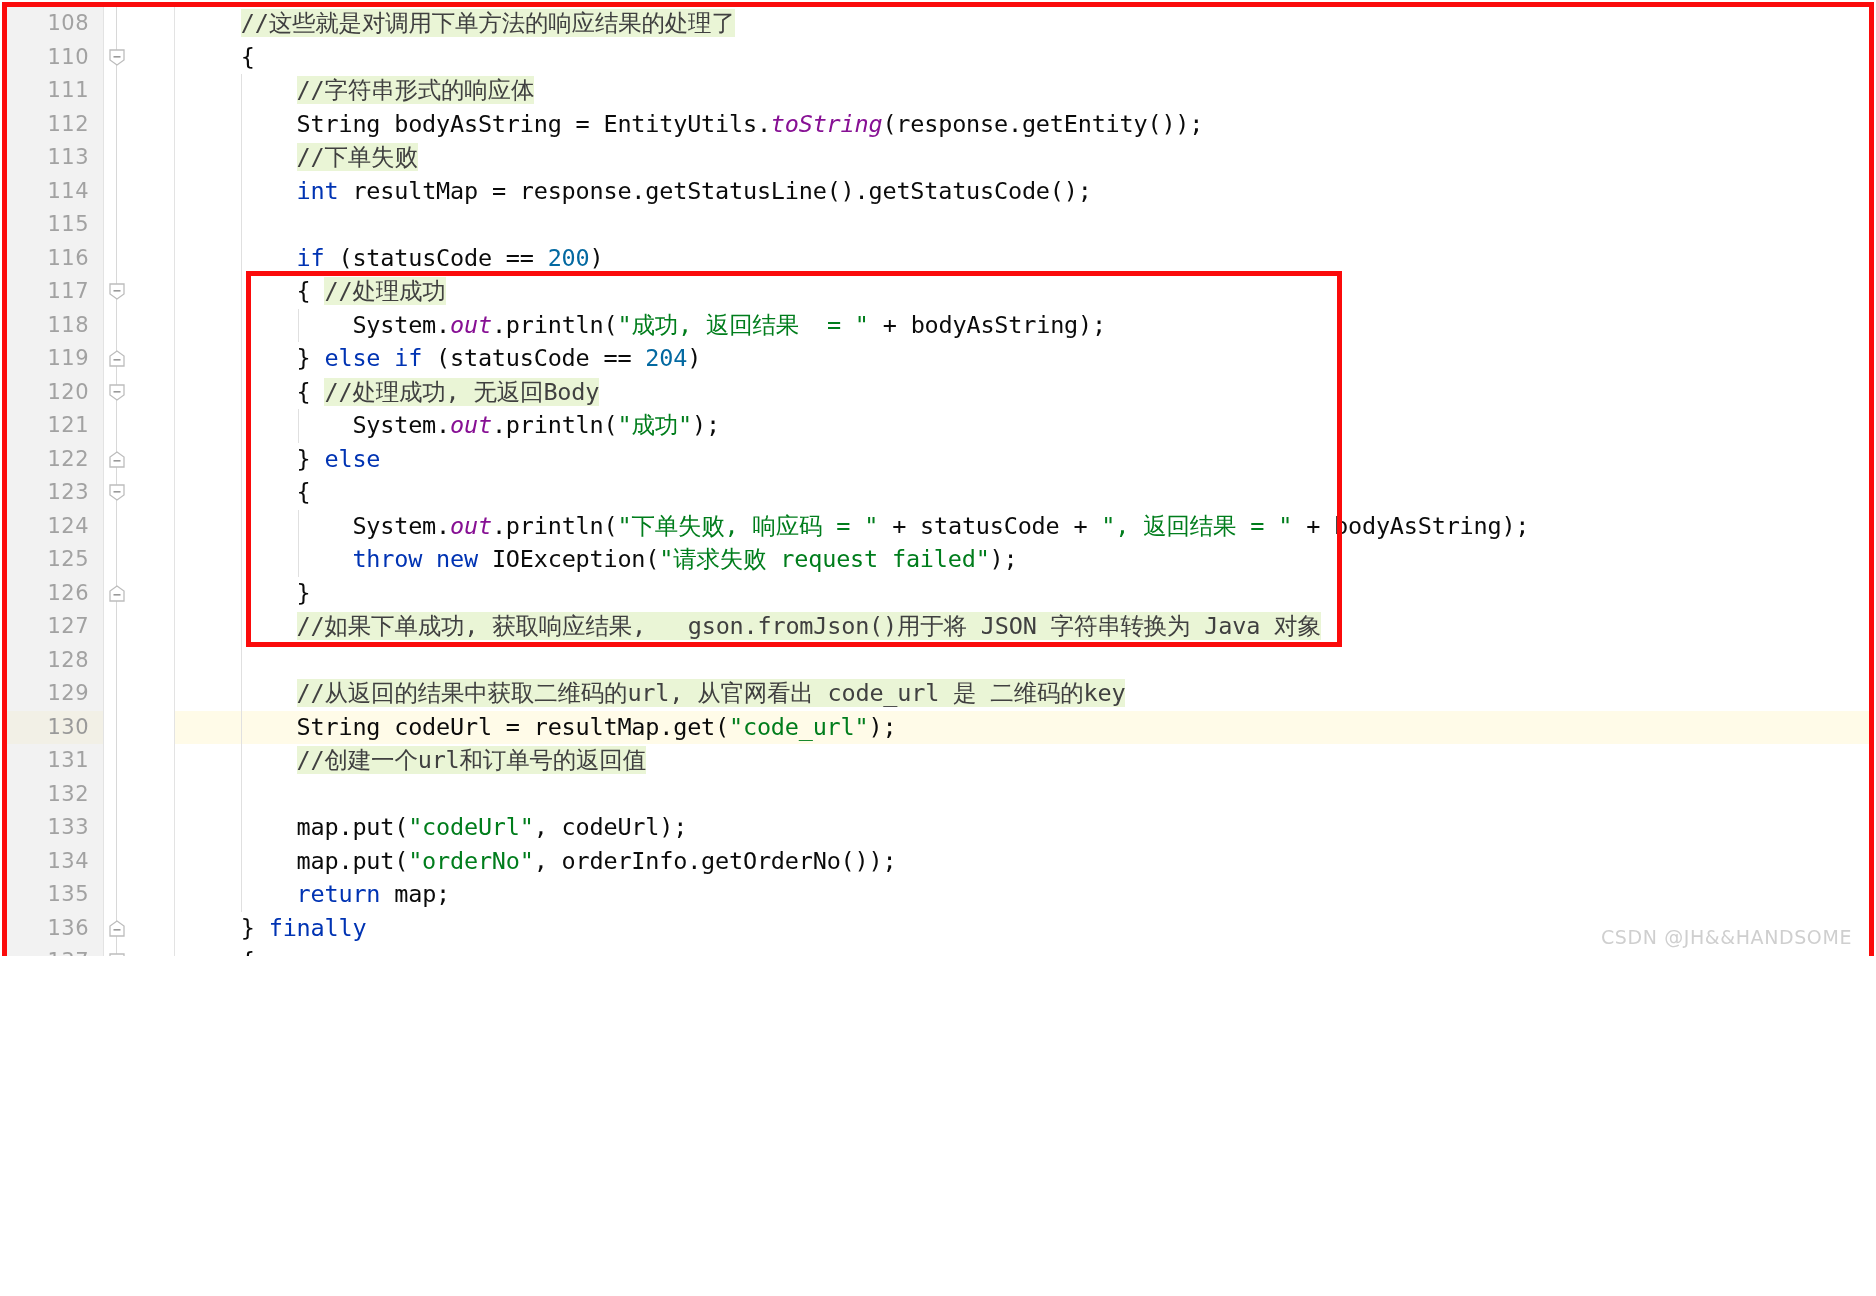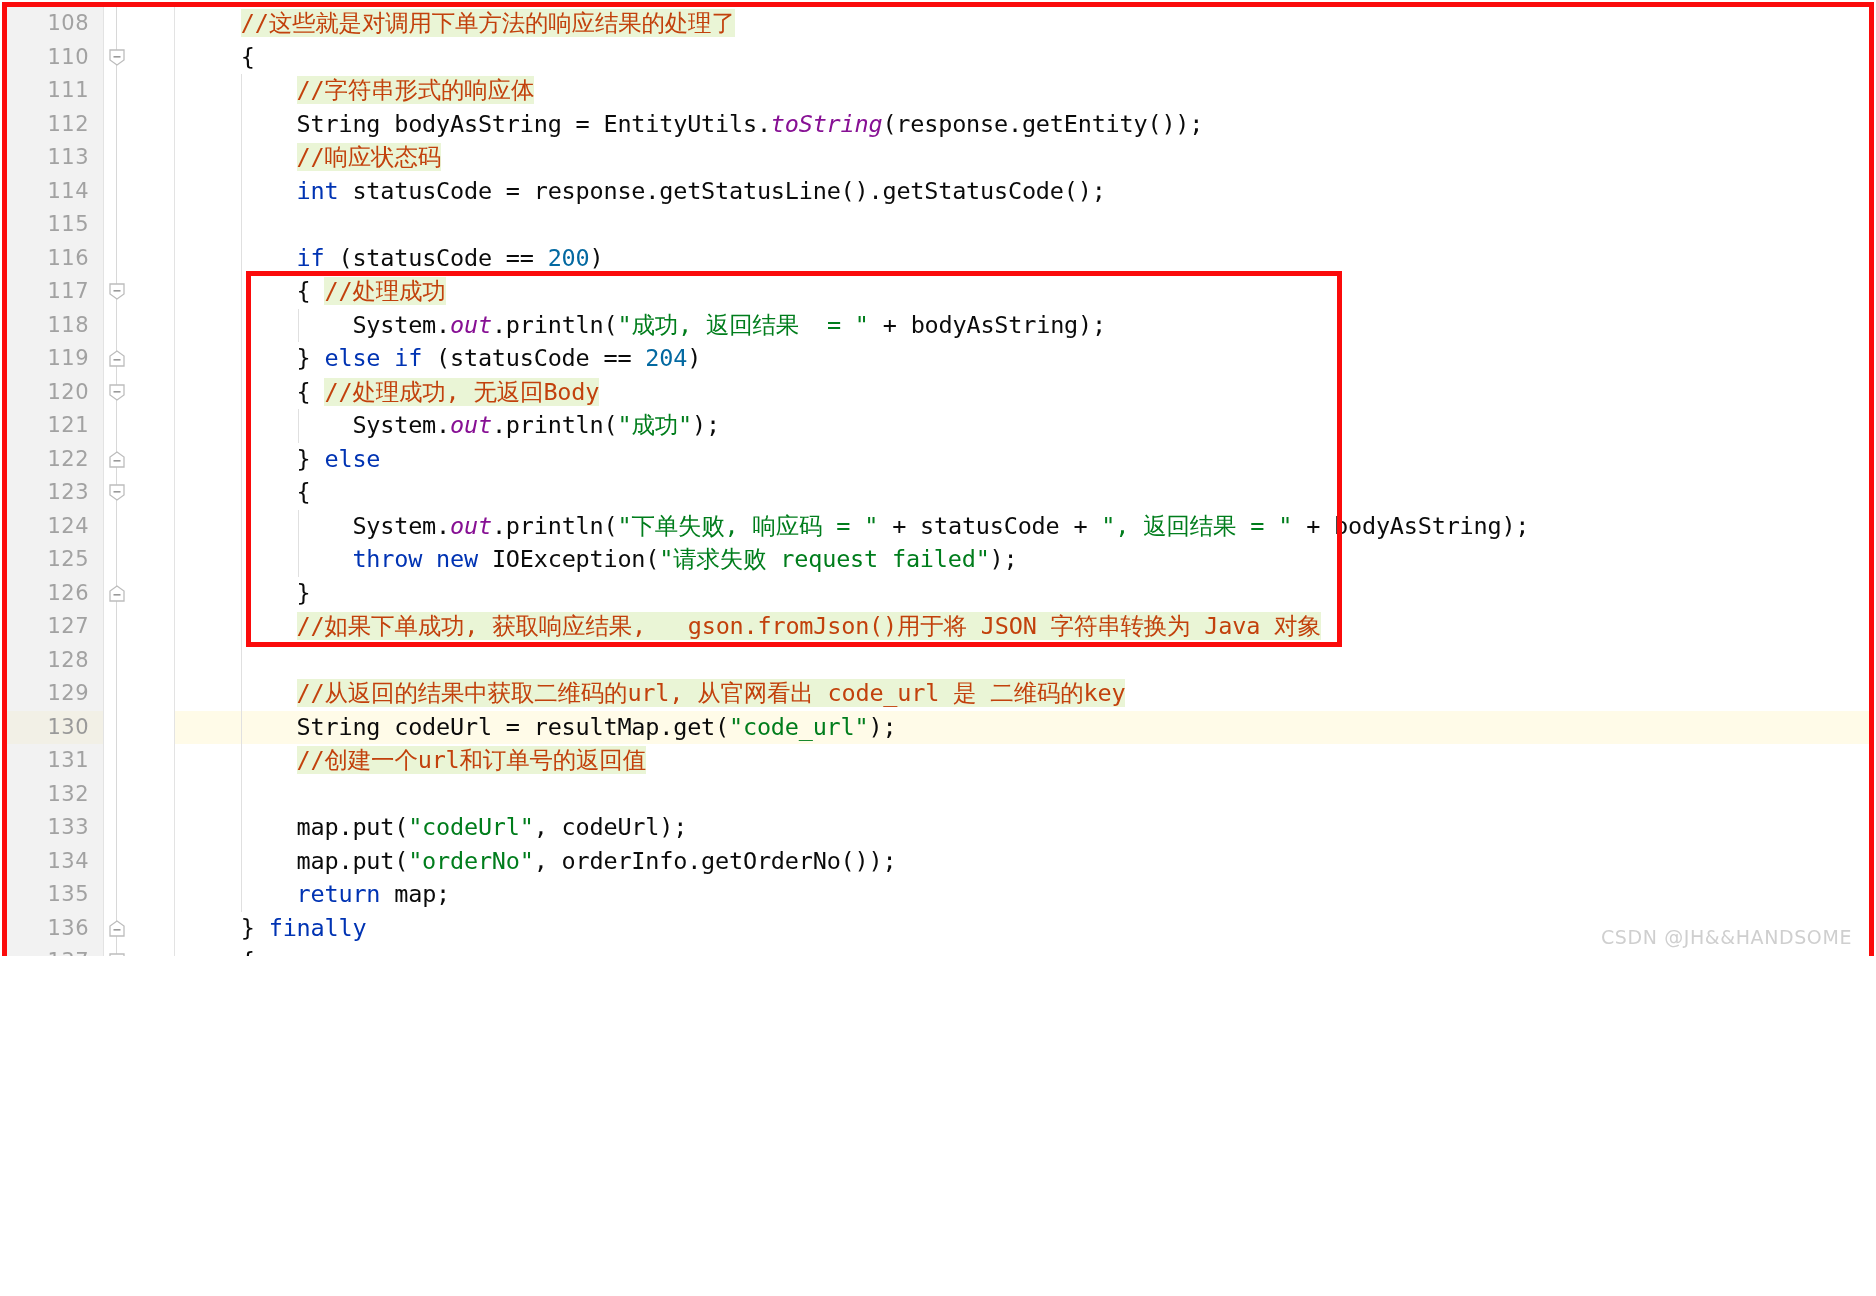--- a/index.html
+++ b/index.html
@@ -126,21 +126,21 @@
     top: 0;
     width: 1px;
     height: 33.5px;
     background: #e0e0e0;
   }
 
   
   .kw      { color: #0033b3; }
   .num     { color: #0369a1; }
   .str     { color: #007d1c; }
-  .cmt     { color: #c2410c; background: #eaf5d6; }
+  .cmt     { color: #404040; background: #eaf5d6; }
   .fld     { color: #871094; font-style: italic; }
   .hl-try  { background: #f3e2c0; }
   .hl-gson { background: #f6e0c0; }
   .plain   { color: #0b0b0b; }
 
   
   #inner-box {
     position: absolute;
     left: 246px;
     top: 271px;
@@ -224,31 +224,31 @@
           <div class="code"><span class="plain">        String bodyAsString = EntityUtils.</span><span class="fld">toString</span><span class="plain">(response.getEntity());</span></div>
         </div>
         <div class="row">
           <div class="gutter">113</div>
           <div class="gutter-edge"></div>
           <div class="foldcol">
             <div class="foldline"></div>
           </div>
           <div class="fold-edge"></div>
           <div class="iguide" style="left: 234.44px;"></div>
-          <div class="code"><span class="plain">        </span><span class="cmt">//响应状态码</span></div>
+          <div class="code"><span class="plain">        </span><span class="cmt">//下单失败</span></div>
         </div>
         <div class="row">
           <div class="gutter">114</div>
           <div class="gutter-edge"></div>
           <div class="foldcol">
             <div class="foldline"></div>
           </div>
           <div class="fold-edge"></div>
           <div class="iguide" style="left: 234.44px;"></div>
-          <div class="code"><span class="plain">        </span><span class="kw">int</span><span class="plain"> statusCode = response.getStatusLine().getStatusCode();</span></div>
+          <div class="code"><span class="plain">        </span><span class="kw">int</span><span class="plain"> resultMap = response.getStatusLine().getStatusCode();</span></div>
         </div>
         <div class="row">
           <div class="gutter">115</div>
           <div class="gutter-edge"></div>
           <div class="foldcol">
             <div class="foldline"></div>
           </div>
           <div class="fold-edge"></div>
           <div class="iguide" style="left: 234.44px;"></div>
           <div class="code"></div>

